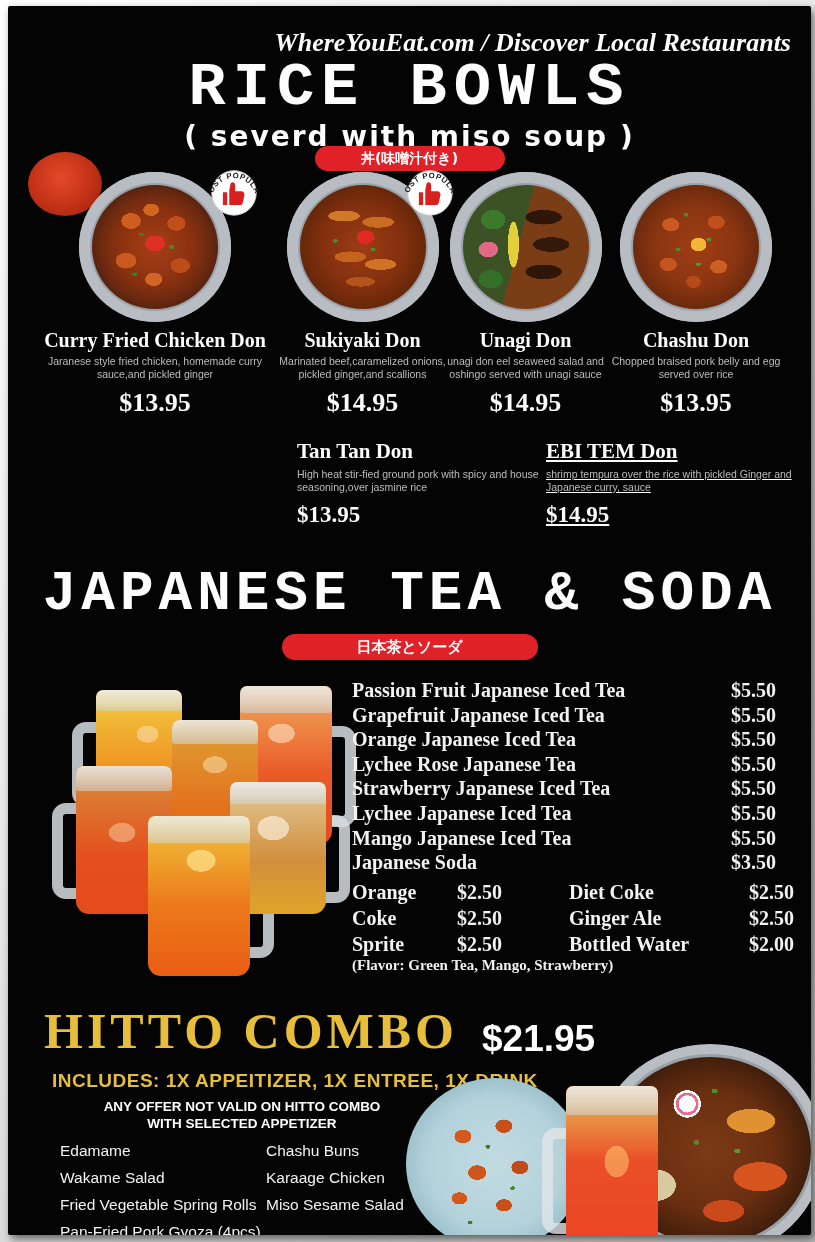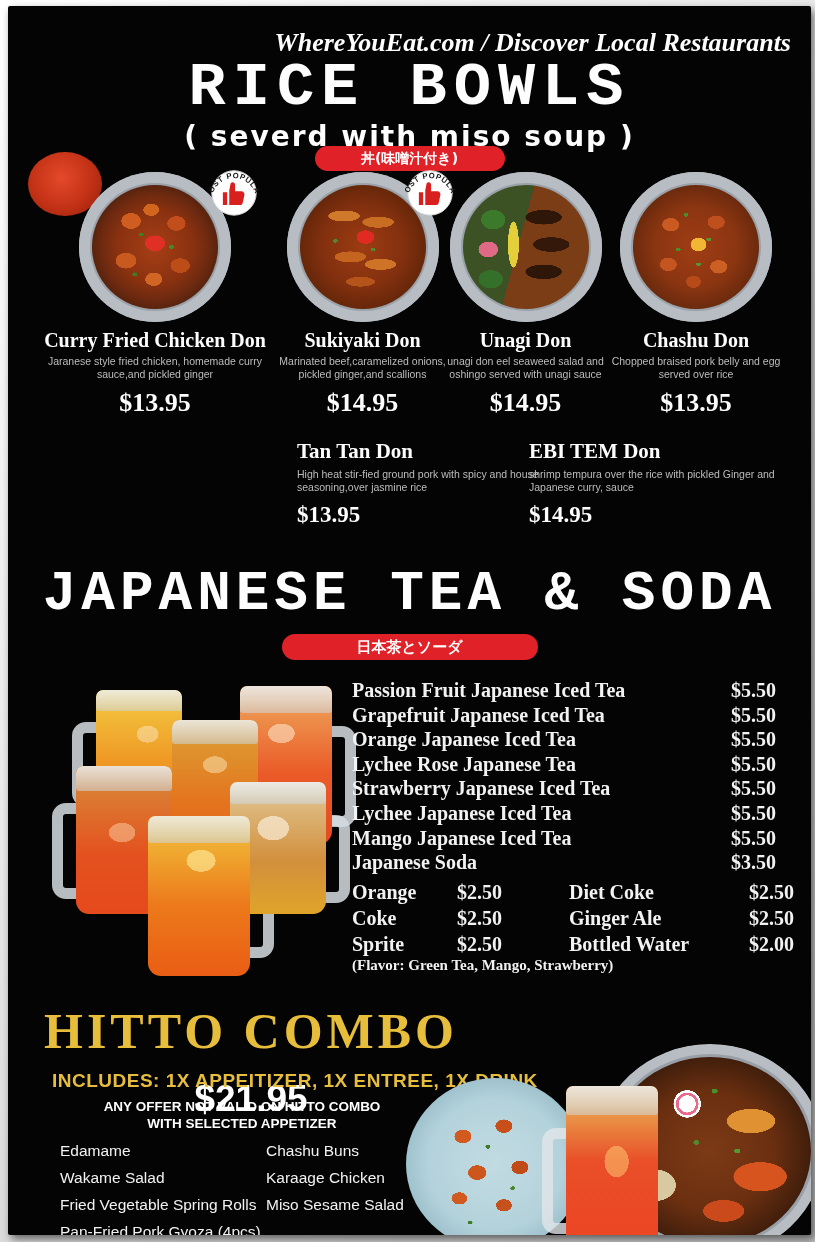--- a/index.html
+++ b/index.html
@@ -106,21 +106,21 @@
   .dish-desc {
     font-size:10.5px; line-height:13px; color:#bdbdbd; margin-top:3px;
   }
   .dish-price {
     font-family:"Liberation Serif", serif; font-weight:bold;
     font-size:26px; color:#fdfdfd; margin-top:7px;
   }
   
   .dish2 { position:absolute; top:433px; width:250px; text-align:left; }
   .dish2-a { left:289px; }
-  .dish2-b { left:521px; }
+  .dish2-b { left:538px;text-decoration:underline; }
   .dish2 .dish-name { font-size:21px; margin:0; }
   .dish2 .dish-desc { margin-top:4px; }
   .dish2 .dish-price { font-size:23px; margin-top:8px; }
 
   
   .tea-title { top:556px; font-size:56px; letter-spacing:5px; }
 
   .jars { position:absolute; left:36px; top:672px; width:300px; height:318px; }
   .jar { position:absolute; }
   .jar .handle {
@@ -149,21 +149,21 @@
     font-family:"Liberation Serif", serif; font-weight:bold; color:#f2f2f2; }
   .drow { display:flex; justify-content:space-between; align-items:baseline;
     height:24.6px; font-size:20px; }
   .soda-grid { display:grid; grid-template-columns:105px 112px 180px 1fr;
     font-size:20px; line-height:26px; margin-top:3px; }
   .soda-grid .pr-right { text-align:right; }
   .dessert-row { display:flex; justify-content:space-between; font-size:20px; margin-top:3px; }
   .dessert-note { font-size:15px; line-height:16px; }
 
   
-  .hitto-head { position:absolute; left:36px; top:996px; display:flex; align-items:center; gap:18px;flex-direction:column; }
+  .hitto-head { position:absolute; left:36px; top:996px; display:flex; align-items:flex-end; gap:24px; }
   .hitto-title {
     font-family:"Liberation Serif", serif; font-weight:bold; font-size:50px;
     color:#e7bd3c; letter-spacing:4px; white-space:nowrap;
   }
   .hitto-price { font-family:"Liberation Sans", sans-serif; font-weight:bold; font-size:37px; color:#fff; }
   .includes {
     position:absolute; left:44px; top:1064px; color:#e7bd3c;
     font-weight:bold; font-size:19px; letter-spacing:0.5px; white-space:nowrap;
   }
   .combo-note {

